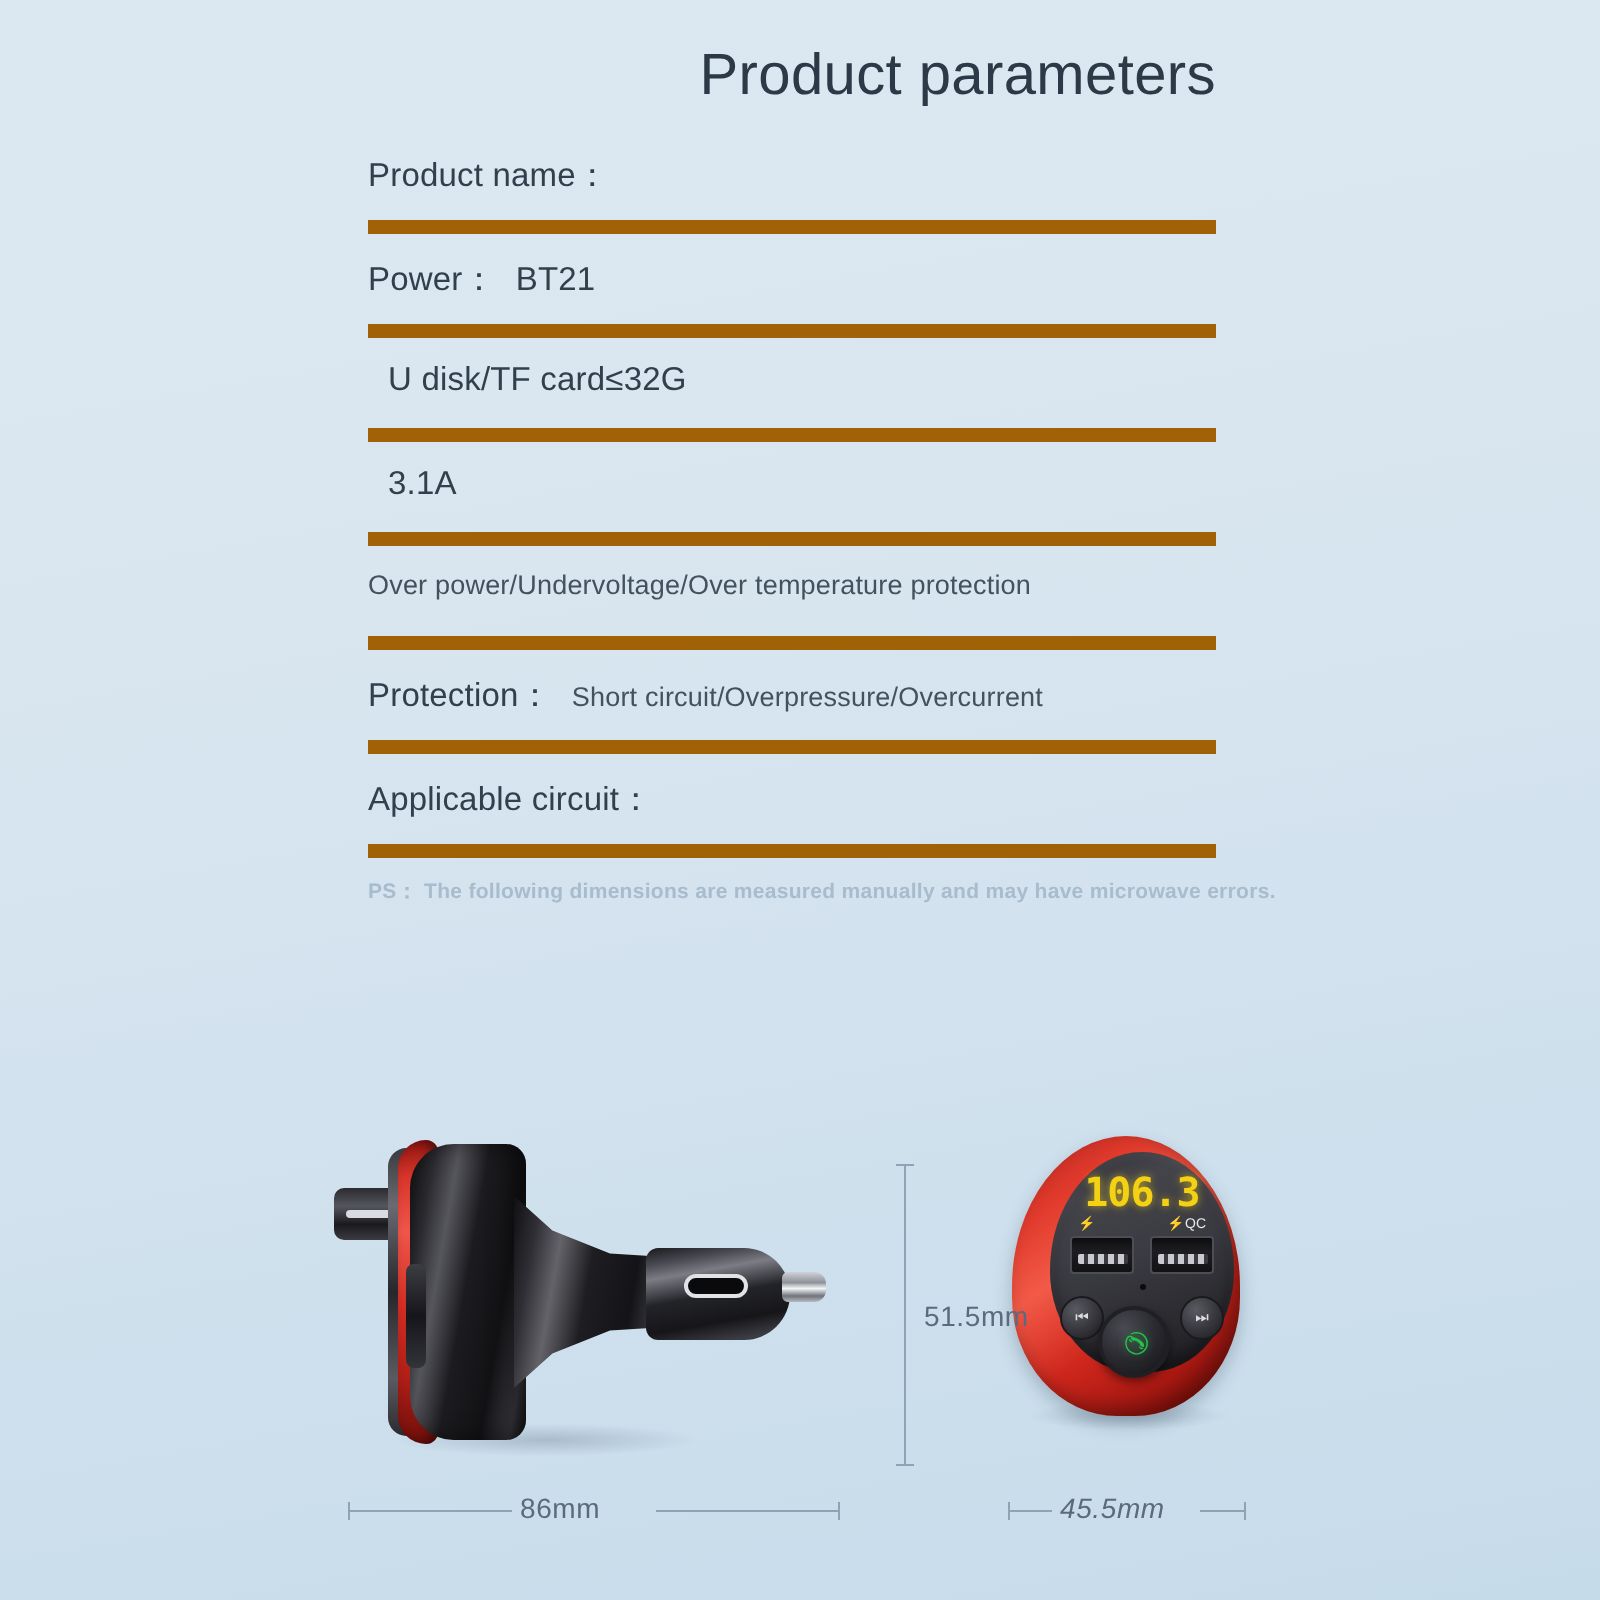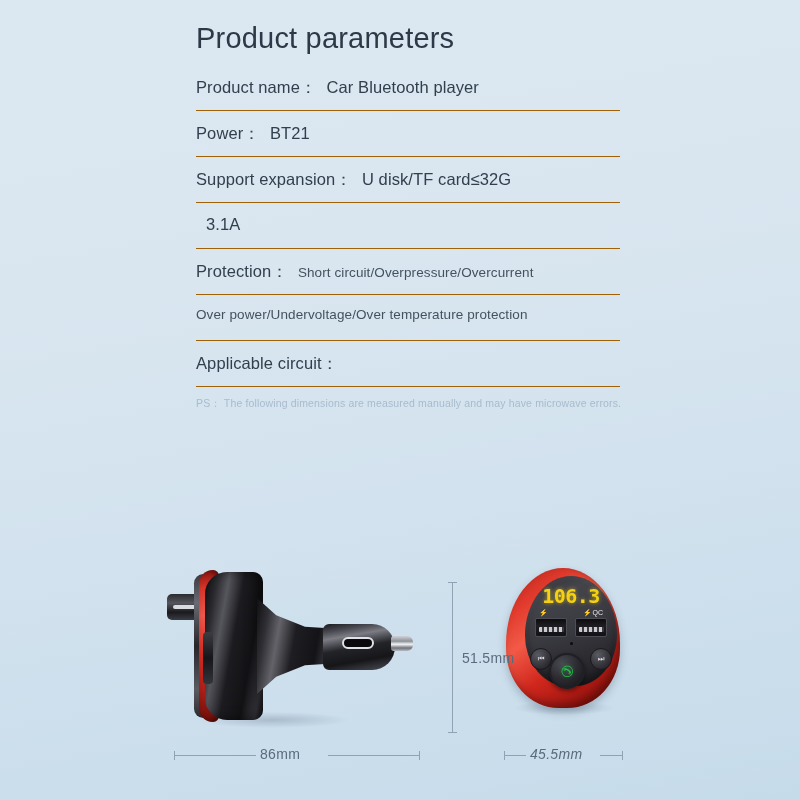--- a/index.html
+++ b/index.html
@@ -11,38 +11,39 @@
     height: 800px;
     overflow: hidden;
     font-family: "Liberation Sans", sans-serif;
     background: linear-gradient(170deg, #dce8f1 0%, #d9e6f0 35%, #d2e2ee 62%, #cbdeec 85%, #c6dbea 100%);
     position: relative;
   }
 
   
   .spec-panel {
     position: absolute;
-    left: 196px;
+    left: 184px;
     top: 22px;
     width: 424px;
+    text-align: right;
   }
   .spec-title {
     font-size: 29px;
     font-weight: 400;
     color: #2c3946;
     letter-spacing: 0.2px;
     margin: 0 0 22px 0;
     line-height: 1.15;
   }
   .spec-row {
     display: flex;
     align-items: baseline;
     flex-wrap: nowrap;
     padding: 0 0 11px 0;
-    border-bottom: 1px solid #a16207;
+    border-bottom: 7px solid #a16207;
     margin-bottom: 12px;
     min-height: 22px;
   }
   .spec-row:last-of-type {
     border-bottom: 1px solid #c0cedb;
   }
   .spec-label {
     font-size: 16.5px;
     color: #32404e;
     white-space: nowrap;
@@ -63,20 +64,21 @@
   .spec-row.cont .spec-label {
     font-size: 13.5px;
     color: #44525f;
   }
   .spec-note {
     font-size: 10.5px;
     color: #a8bccd;
     letter-spacing: 0.15px;
     margin-top: -2px;
     white-space: nowrap;
+    font-weight: bold;
   }
 
   
   .product-zone {
     position: absolute;
     left: 0;
     top: 560px;
     width: 800px;
     height: 240px;
   }
@@ -385,45 +387,43 @@
 </style>
 </head>
 <body>
 
 <div class="spec-panel">
 
   <h1 class="spec-title">Product parameters</h1>
 
   <div class="spec-row">
     <span class="spec-label">Product name：</span>
-    <span class="spec-value">Car Bluetooth player</span>
   </div>
 
   <div class="spec-row">
     <span class="spec-label">Power：</span>
     <span class="spec-value">BT21</span>
   </div>
 
   <div class="spec-row">
-    <span class="spec-label">Support expansion：</span>
     <span class="spec-value">U disk/TF card≤32G</span>
   </div>
 
 
   <div class="spec-row">
     <span class="spec-value">3.1A</span>
+  </div>
+
+  <div class="spec-row cont">
+    <span class="spec-label">Over power/Undervoltage/Over temperature protection</span>
   </div>
 
   <div class="spec-row">
     <span class="spec-label">Protection：</span>
     <span class="spec-value small">Short circuit/Overpressure/Overcurrent</span>
-  </div>
-
-  <div class="spec-row cont">
-    <span class="spec-label">Over power/Undervoltage/Over temperature protection</span>
   </div>
 
 
   <div class="spec-row">
     <span class="spec-label">Applicable circuit：</span>
   </div>
 
   <div class="spec-note">PS： The following dimensions are measured manually and may have microwave errors.</div>
 </div>
 

